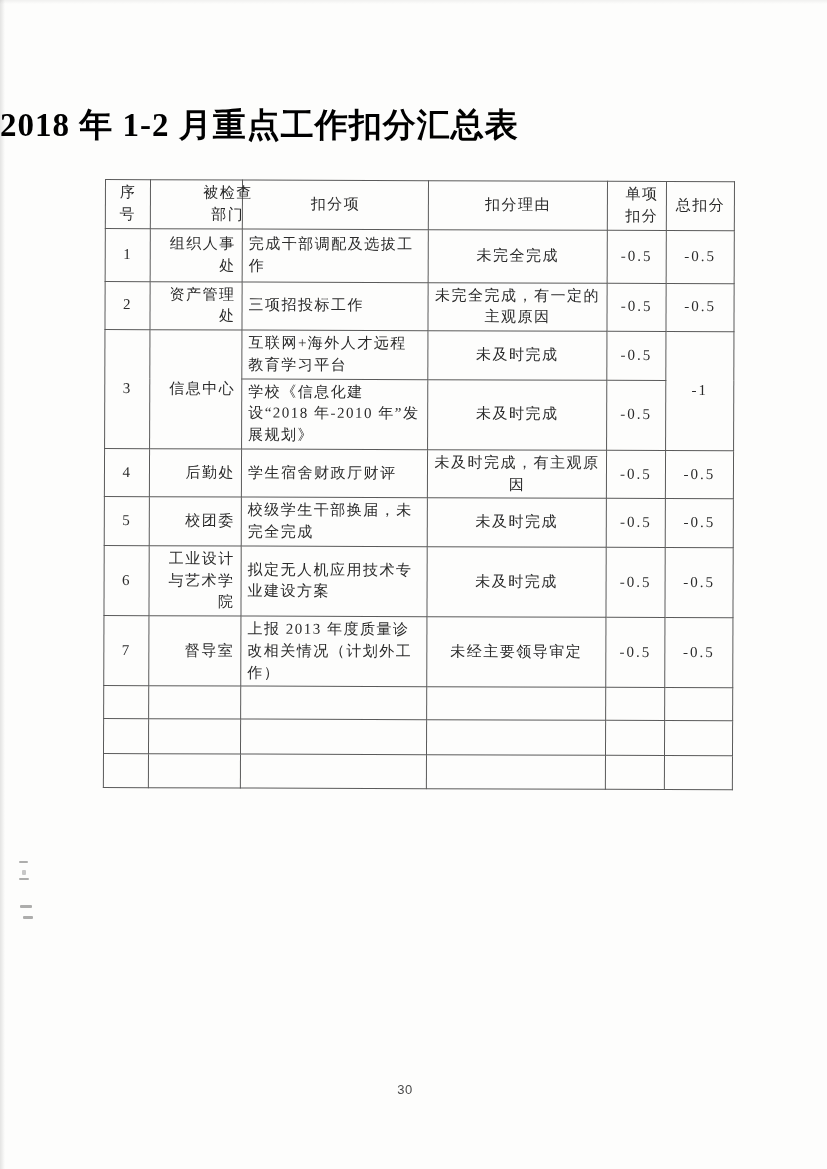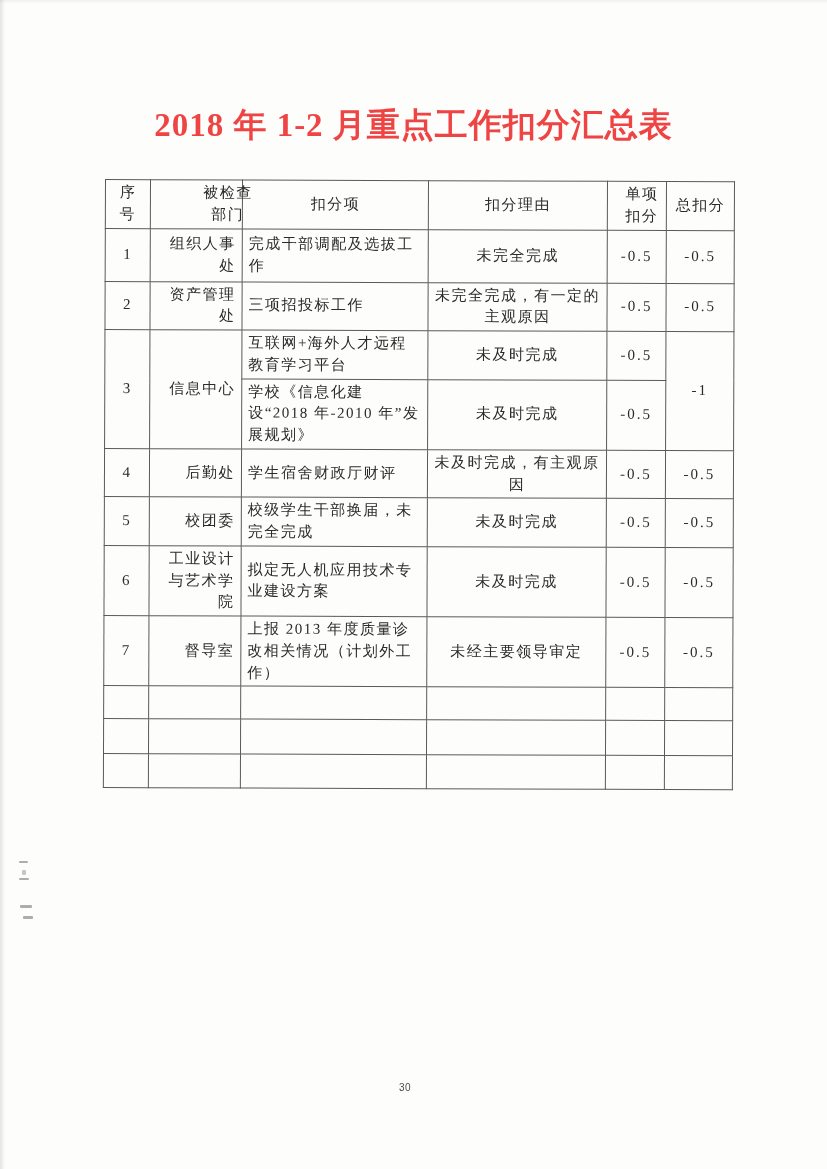--- a/index.html
+++ b/index.html
@@ -19,22 +19,21 @@
   .edge-left{
     position:absolute;left:0;top:0;width:5px;height:1169px;
     background:linear-gradient(to right,rgba(0,0,0,0.10),rgba(0,0,0,0));
   }
   .edge-top{
     position:absolute;left:0;top:0;width:827px;height:4px;
     background:linear-gradient(to bottom,rgba(0,0,0,0.05),rgba(0,0,0,0));
   }
   .title{
     position:absolute;left:0;top:103px;width:827px;
-    text-align:center;
-    font-size:33px;font-weight:700;color:#ef4444;
+    font-size:33px;font-weight:700;color:#000000;
     letter-spacing:1px;
     margin:0;
   }
   .tablewrap{
     position:absolute;left:105px;top:179px;
     transform:rotate(0.2deg);
     transform-origin:0 0;
   }
   table.deduction{
     border-collapse:collapse;
@@ -72,21 +71,21 @@
   .rh-4{height:44px;}
   .rh-5{height:47px;}
   .rh-6{height:61px;}
   .rh-7{height:68px;}
   .rh-e1{height:33px;}
   .rh-e2{height:35px;}
   .rh-e3{height:34px;}
   .page-number{
     position:absolute;left:0;top:1082px;width:810px;
     text-align:center;
-    font-size:10px;color:#4a4a4a;
+    font-size:13px;color:#4a4a4a;
     font-family:"Liberation Sans","DejaVu Sans",sans-serif;
     letter-spacing:0.5px;
   }
   
   .smudge{position:absolute;background:rgba(75,75,75,0.45);filter:blur(0.6px);border-radius:1px;}
   .sm1{left:19px;top:861px;width:9px;height:2px;}
   .sm2{left:22px;top:870px;width:4px;height:5px;background:rgba(75,75,75,0.3);}
   .sm3{left:19px;top:878px;width:10px;height:2px;}
   .sm4{left:20px;top:905px;width:12px;height:3px;}
   .sm5{left:23px;top:916px;width:10px;height:3px;}

